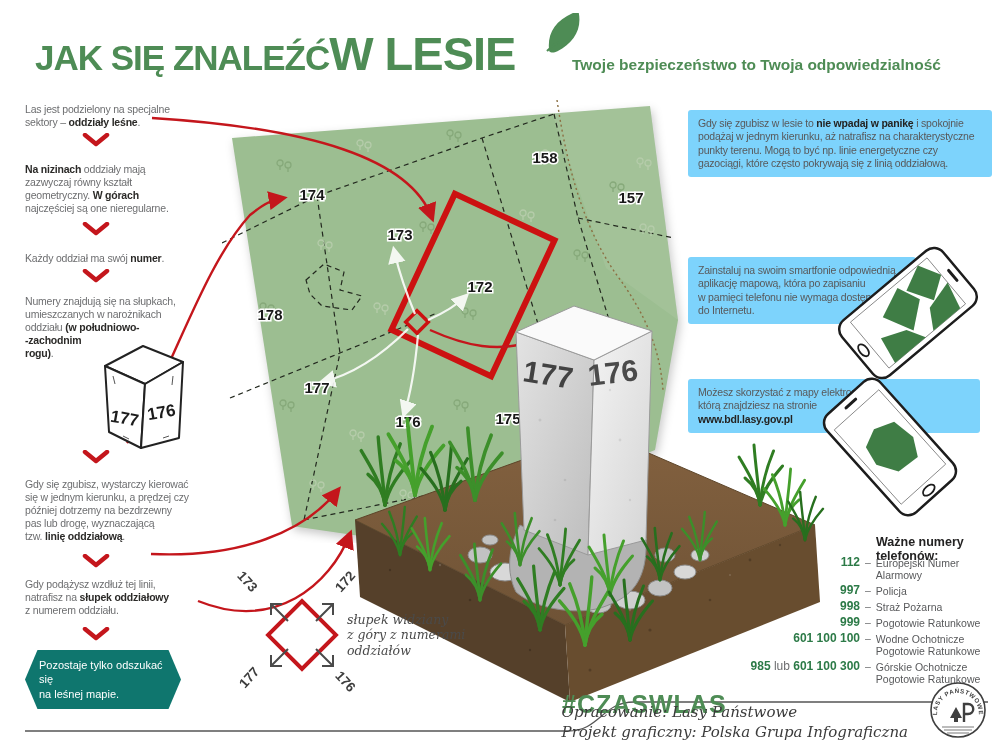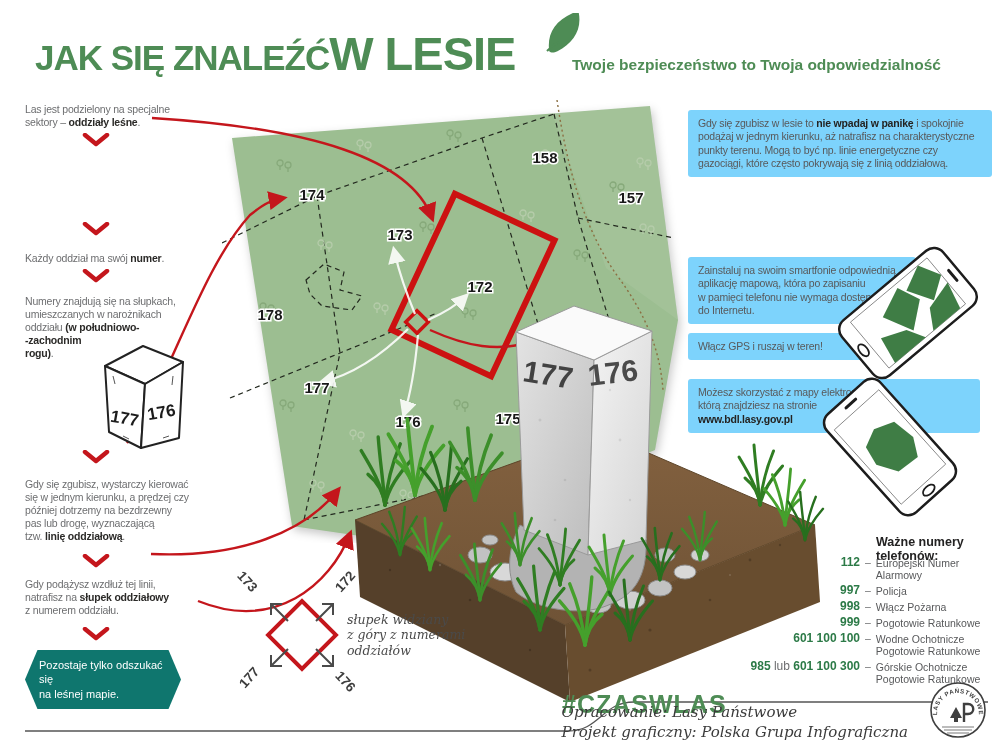--- a/index.html
+++ b/index.html
@@ -255,20 +255,21 @@
     <path d="M4,34 C6,16 18,4 42,2 C42,20 30,32 12,36 C8,37 5,36 4,34 Z" fill="#4e8c55" transform="rotate(-14 23 19)"></path>
     <path d="M6,38 C10,34 14,31 18,29" stroke="#4e8c55" stroke-width="2" fill="none"></path>
   </svg>
   <div class="abs z4 subtitle">Twoje bezpieczeństwo to Twoja odpowiedzialność</div>
 
   <div class="abs z4 step" style="top:103px">Las jest podzielony na specjalne<br>sektory – <b>oddziały leśne</b>.</div>
   <svg class="abs z4 chev" style="top:133px" width="28" height="14" viewBox="0 0 28 14">
       <polyline points="3,2 14,11 25,2" stroke="#c4161c" stroke-width="4.5" fill="none" stroke-linecap="round" stroke-linejoin="round"></polyline>
     </svg>
 
+  <div class="abs z4 step" style="top:163px"><b>Na nizinach</b> oddziały mają<br>zazwyczaj równy kształt<br>geometryczny. <b>W górach</b><br>najczęściej są one nieregularne.</div>
   <svg class="abs z4 chev" style="top:222px" width="28" height="14" viewBox="0 0 28 14">
       <polyline points="3,2 14,11 25,2" stroke="#c4161c" stroke-width="4.5" fill="none" stroke-linecap="round" stroke-linejoin="round"></polyline>
     </svg>
 
   <div class="abs z4 step" style="top:252px">Każdy oddział ma swój <b>numer</b>.</div>
   <svg class="abs z4 chev" style="top:269px" width="28" height="14" viewBox="0 0 28 14">
       <polyline points="3,2 14,11 25,2" stroke="#c4161c" stroke-width="4.5" fill="none" stroke-linecap="round" stroke-linejoin="round"></polyline>
     </svg>
 
   <div class="abs z4 step" style="top:295px">Numery znajdują się na słupkach,<br>umieszczanych w narożnikach<br>oddziału <b>(w południowo-<br>-zachodnim<br>rogu)</b>.</div>
@@ -299,21 +300,20 @@
 
   <div class="abs z4 step" style="top:578px">Gdy podążysz wzdłuż tej linii,<br>natrafisz na <b>słupek oddziałowy</b><br>z numerem oddziału.</div>
   <svg class="abs z4 chev" style="top:627px" width="28" height="14" viewBox="0 0 28 14">
       <polyline points="3,2 14,11 25,2" stroke="#c4161c" stroke-width="4.5" fill="none" stroke-linecap="round" stroke-linejoin="round"></polyline>
     </svg>
 
   <div class="abs z4 badge">Pozostaje tylko odszukać się<br>na leśnej mapie.</div>
 
   <div class="abs z4 box" style="top:110px">Gdy się zgubisz w lesie to <b>nie wpadaj w panikę</b> i spokojnie<br>podążaj w jednym kierunku, aż natrafisz na charakterystyczne<br>punkty terenu. Mogą to być np. linie energetyczne czy<br>gazociągi, które często pokrywają się z linią oddziałową.</div>
   <div class="abs z4 box" style="top:257px;width:228px">Zainstaluj na swoim smartfonie odpowiednią<br>aplikację mapową, która po zapisaniu<br>w pamięci telefonu nie wymaga dostępu<br>do Internetu.</div>
-  <div class="abs z4 box" style="top:333px;width:224px">Włącz GPS i ruszaj w teren!</div>
   <div class="abs z4 box" style="top:379px;width:292px">Możesz skorzystać z mapy elektronicznej,<br>którą znajdziesz na stronie<br><b>www.bdl.lasy.gov.pl</b></div>
 
   <div class="phone" style="left:870px;top:245px;width:76px;height:136px;transform:rotate(50deg)">
     <svg width="76" height="136" viewBox="0 0 76 136">
       <rect x="2" y="2" width="72" height="132" rx="12" fill="#ffffff" stroke="#1d1d1d" stroke-width="2.5"></rect>
       <rect x="8" y="18" width="60" height="100" fill="#ffffff" stroke="#777777" stroke-width="0.8"></rect>
       <g fill="#3f7d45">
         <path d="M8,30 L30,18 L45,40 L20,55 Z"></path>
           <path d="M40,18 L68,25 L68,60 L48,48 Z"></path>
         <path d="M12,60 L35,50 L55,75 L25,90 Z"></path>
@@ -341,21 +341,21 @@
       <span class="ph-lbl">Europejski Numer<br>Alarmowy</span>
     </div>
     <div class="ph-row">
       <span class="ph-num"><b>997</b></span>
       <span class="ph-dash">–</span>
       <span class="ph-lbl">Policja</span>
     </div>
     <div class="ph-row">
       <span class="ph-num"><b>998</b></span>
       <span class="ph-dash">–</span>
-      <span class="ph-lbl">Włącz Pożarna</span>
+      <span class="ph-lbl">Straż Pożarna</span>
     </div>
     <div class="ph-row">
       <span class="ph-num"><b>999</b></span>
       <span class="ph-dash">–</span>
       <span class="ph-lbl">Pogotowie Ratunkowe</span>
     </div>
     <div class="ph-row">
       <span class="ph-num"><b>601 100 100</b></span>
       <span class="ph-dash">–</span>
       <span class="ph-lbl">Wodne Ochotnicze<br>Pogotowie Ratunkowe</span>

